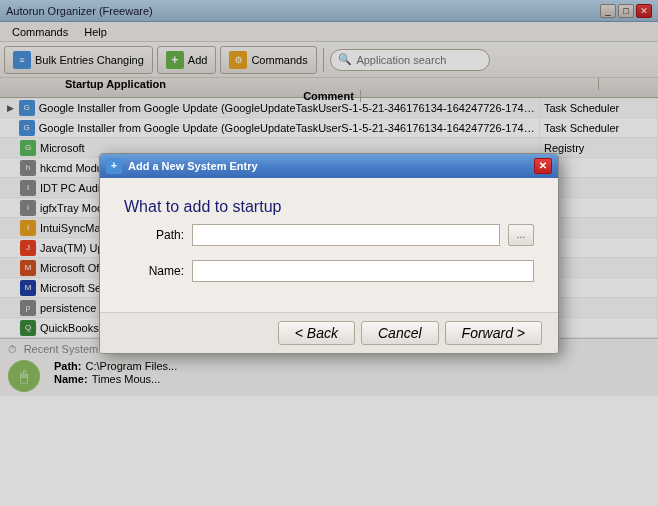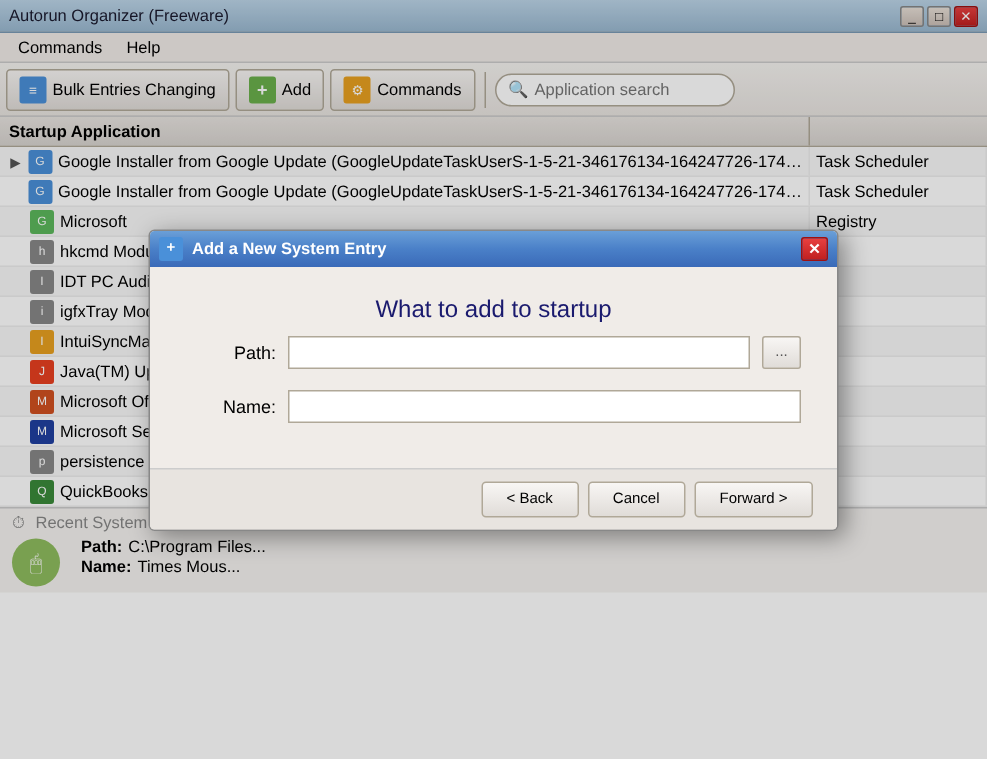--- a/index.html
+++ b/index.html
@@ -127,20 +127,21 @@
       flex: 1;
       background: #fff;
       overflow: hidden;
     }
     .table-header {
       display: flex;
       background: linear-gradient(to bottom, #e8e4e0, #d8d4d0);
       border-bottom: 1px solid #b0a898;
       height: 20px;
       align-items: center;
+      flex-direction: column;
     }
     .table-header-cell {
       font-size: 11px;
       font-weight: bold;
       padding: 0 6px;
       border-right: 1px solid #b0a898;
       height: 100%;
       display: flex;
       align-items: center;
     }
@@ -275,21 +276,20 @@
       font-weight: bold;
     }
     .modal-body {
       padding: 20px 24px 16px;
     }
     .modal-heading {
       font-size: 16px;
       color: #1a1a6e;
       font-weight: normal;
       margin-bottom: 8px;
-      text-align: center;
     }
     .modal-form-row {
       display: flex;
       align-items: center;
       margin-bottom: 14px;
       gap: 8px;
     }
     .modal-label {
       width: 60px;
       font-size: 12px;
@@ -325,24 +325,25 @@
       display: flex;
       justify-content: flex-end;
       gap: 6px;
     }
     .modal-footer-btn {
       padding: 4px 16px;
       background: linear-gradient(to bottom, #f8f6f4, #e0dcd8);
       border: 1px solid #b0a898;
       border-radius: 3px;
       cursor: pointer;
-      font-size: 10px;
+      font-size: 14px;
       height: 24px;
       display: flex;
       align-items: center;
+      font-style: italic;
     }
     .modal-title-icon {
       width: 16px;
       height: 16px;
       background: #4a90d9;
       border-radius: 2px;
       display: flex;
       align-items: center;
       justify-content: center;
       color: #fff;
@@ -386,20 +387,23 @@
   </div>
 </div>
 
 <div class="main-area">
   <div class="table-area">
 
     <div class="table-header">
       <div class="table-header-cell col-app">
         <span>Startup Application</span>
       </div>
+      <div class="table-header-cell col-comment">
+        <span>Comment</span>
+      </div>
     </div>
 
     <div class="table-row">
       <div class="table-cell cell-app">
         <span class="expand-btn">▶</span>
         <div class="row-icon" style="background:#4a90d9;border-radius:2px;color:#fff;font-size:8px;">G</div>
         <span style="font-size:11px;overflow:hidden;text-overflow:ellipsis;white-space:nowrap;">Google Installer from Google Update (GoogleUpdateTaskUserS-1-5-21-346176134-164247726-1741984996-1...</span>
       </div>
       <div class="table-cell cell-comment">Task Scheduler</div>
     </div>

